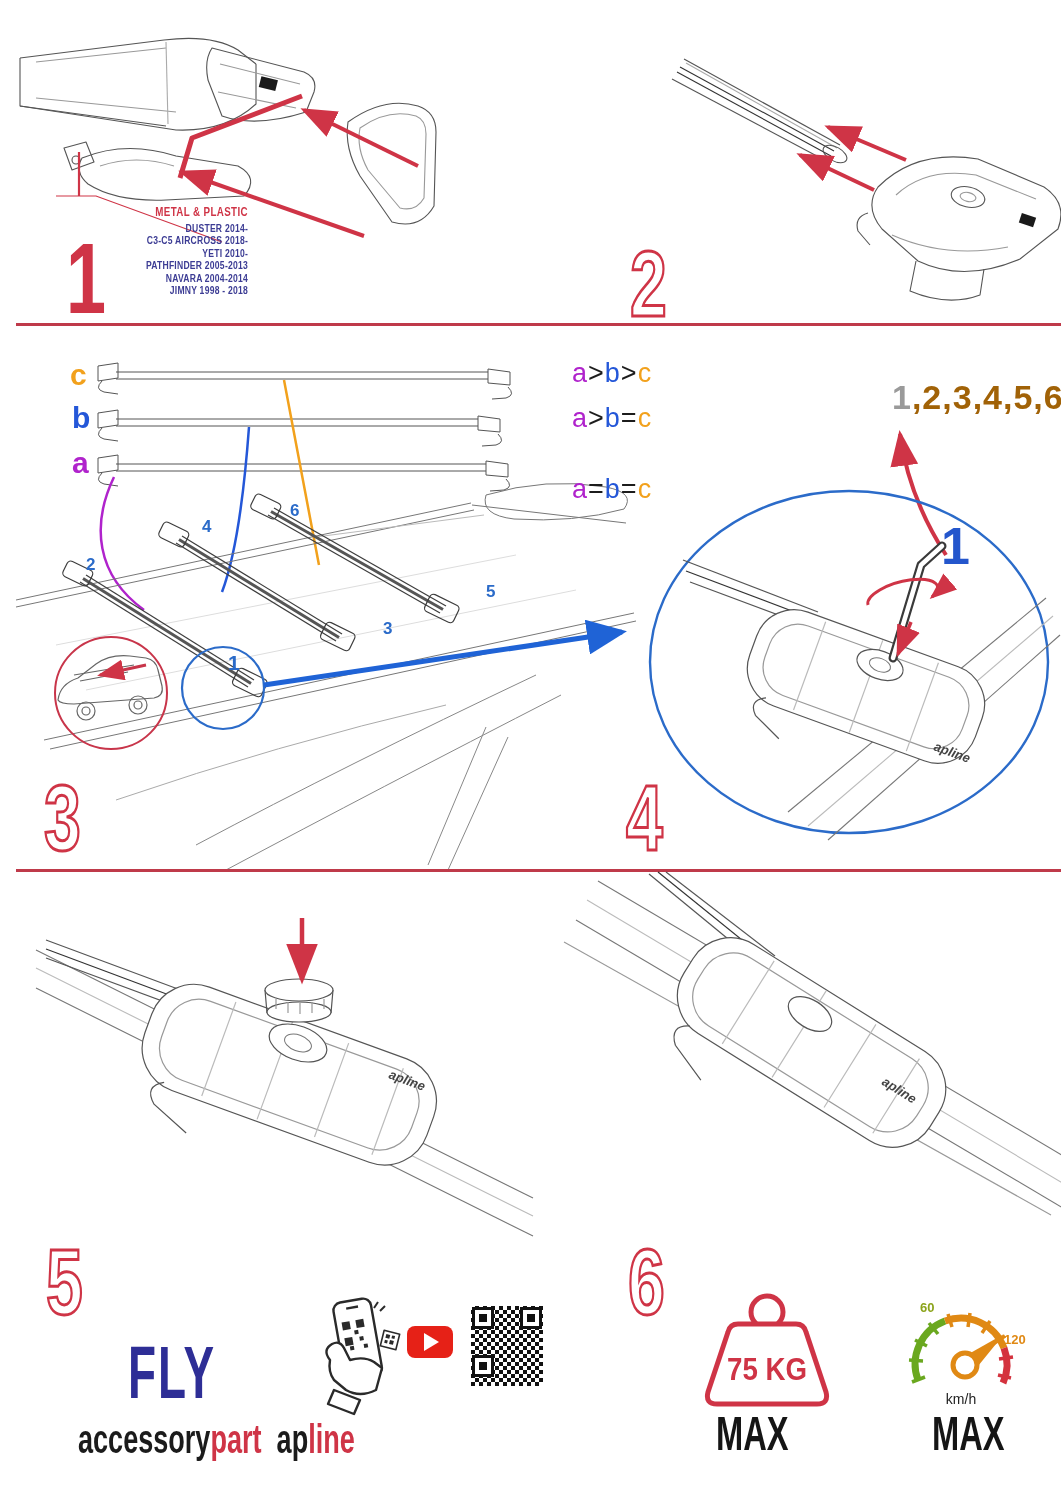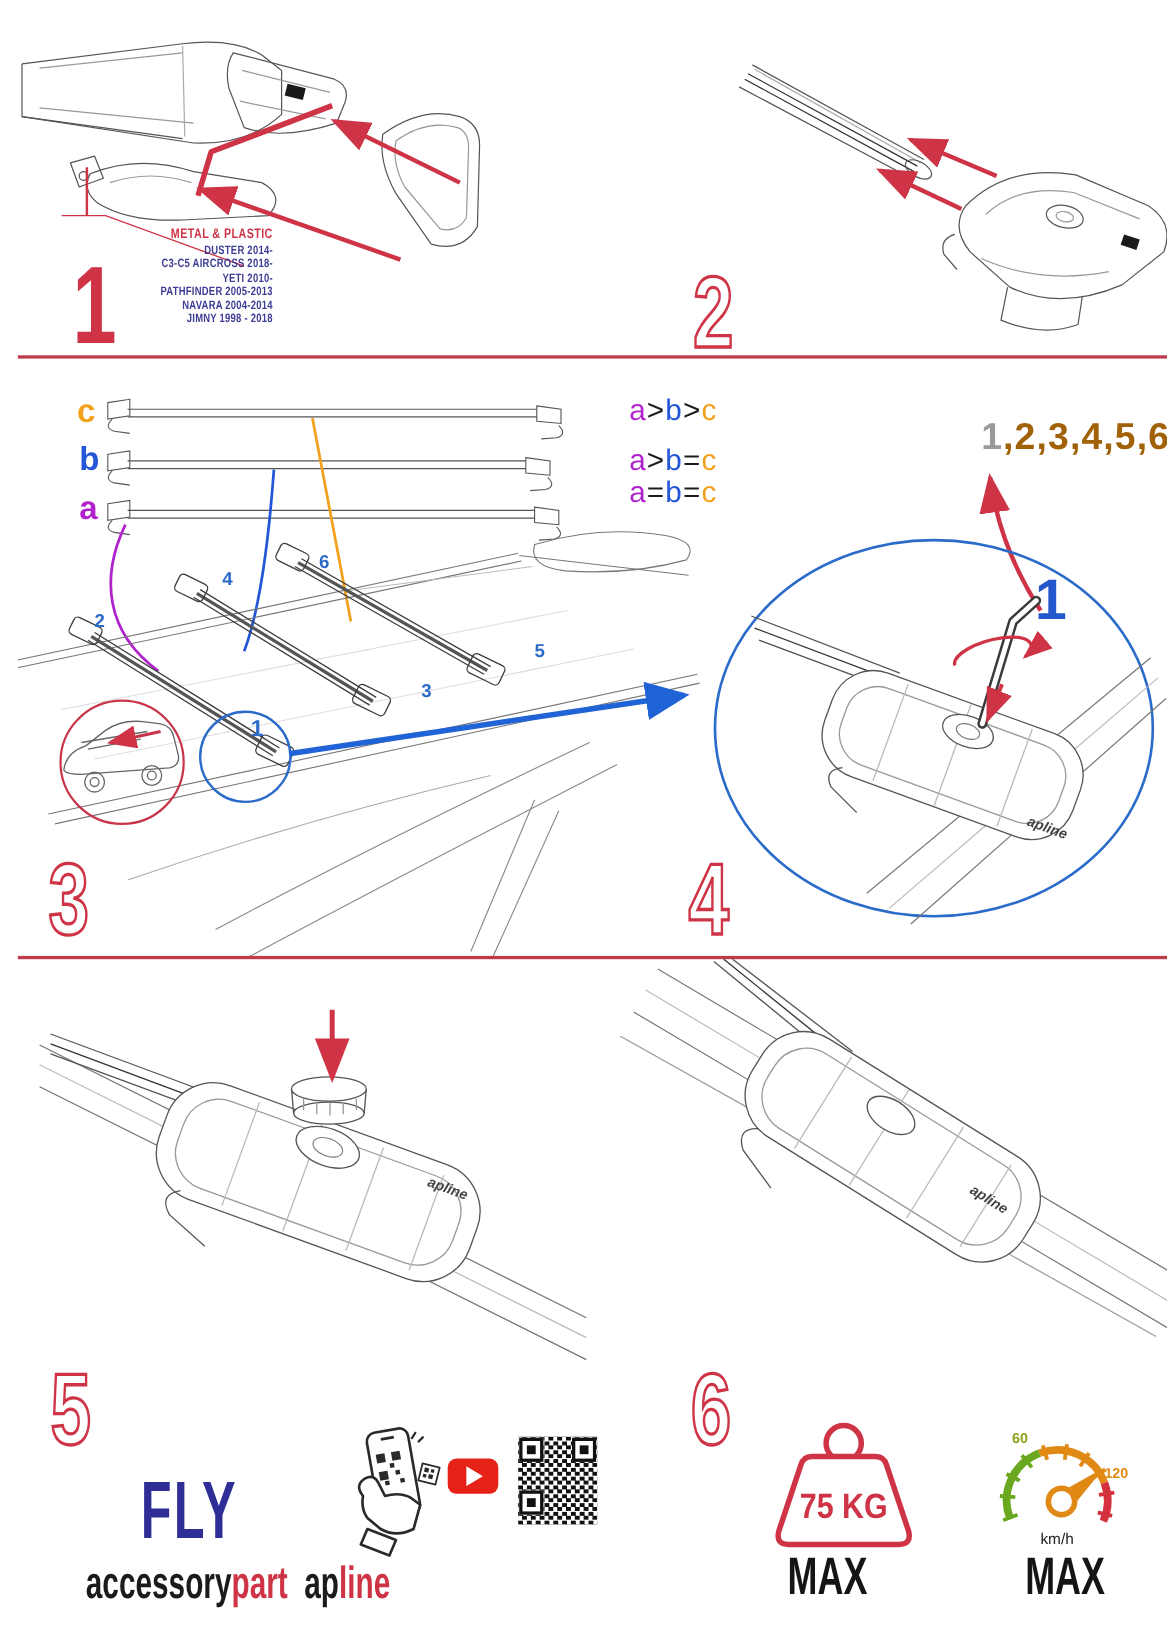--- a/index.html
+++ b/index.html
@@ -225,21 +225,21 @@
   <div class="barlabel" style="left:54px;top:360px;color:#f2a11c">c</div>
   <div class="barlabel" style="left:56px;top:403px;color:#2457d8">b</div>
   <div class="barlabel" style="left:56px;top:448px;color:#b023cc">a</div>
 
   <div class="cmp" style="top:360px">
     <span class="a">a</span><span class="op">&gt;</span><span class="b">b</span><span class="op">&gt;</span><span class="c">c</span>
   </div>
   <div class="cmp" style="top:405px">
     <span class="a">a</span><span class="op">&gt;</span><span class="b">b</span><span class="op">=</span><span class="c">c</span>
   </div>
-  <div class="cmp" style="top:434px">
+  <div class="cmp" style="top:476px">
     <span class="a">a</span><span class="op">=</span><span class="b">b</span><span class="op">=</span><span class="c">c</span>
   </div>
 
   <span class="roofnum" style="left:212px;top:652px;font-size:21px">1</span>
   <span class="roofnum" style="left:70px;top:556px">2</span>
   <span class="roofnum" style="left:367px;top:620px">3</span>
   <span class="roofnum" style="left:186px;top:518px">4</span>
   <span class="roofnum" style="left:470px;top:583px">5</span>
   <span class="roofnum" style="left:274px;top:502px">6</span>
 

